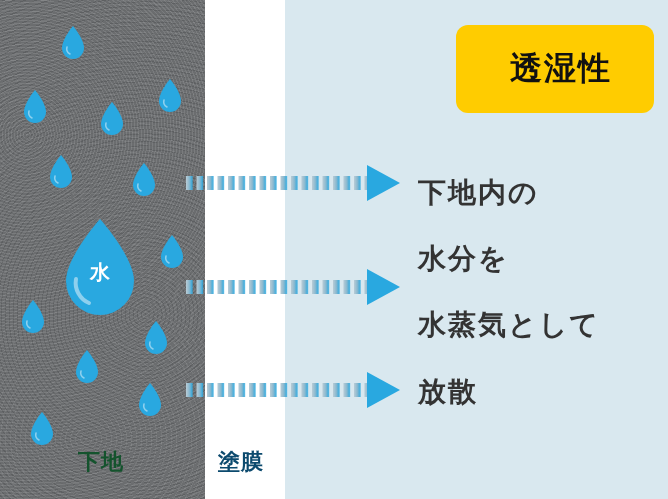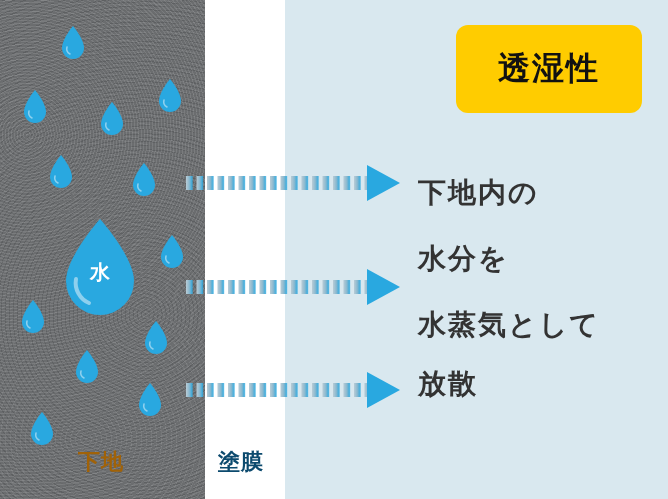--- a/index.html
+++ b/index.html
@@ -7,23 +7,23 @@
   .panel{position:absolute;top:0;height:499px;}
   #substrate{left:0;width:205px;background:#6b6d6f;
     background-image:
       repeating-radial-gradient(circle at 13% 27%, rgba(255,255,255,0.10) 0 1px, transparent 1px 3px),
       repeating-radial-gradient(circle at 71% 63%, rgba(0,0,0,0.12) 0 1px, transparent 1px 4px),
       repeating-radial-gradient(circle at 42% 88%, rgba(255,255,255,0.07) 0 1px, transparent 1px 5px);}
   #coating{left:205px;width:80px;background:#ffffff;}
   #air{left:285px;width:383px;background:#d9e8ef;}
   .drop{position:absolute;}
   .panel-label{position:absolute;top:447px;font-size:22px;font-weight:bold;letter-spacing:1px;}
-  #substrate-label{left:78px;color:#a16207;}
+  #substrate-label{left:78px;color:#14532d;}
   #coating-label{left:218px;color:#0c4a6e;}
-  #badge{position:absolute;left:456px;top:25px;width:186px;height:88px;background:#ffcc00;border-radius:12px;display:flex;align-items:center;justify-content:center;font-size:32px;font-weight:bold;color:#111;letter-spacing:2px;}
+  #badge{position:absolute;left:456px;top:25px;width:186px;height:88px;background:#ffcc00;border-radius:12px;display:flex;align-items:center;justify-content:center;font-size:32px;font-weight:bold;color:#111;letter-spacing:2px;padding-left:12px;}
   .arrow{position:absolute;left:186px;width:214px;height:40px;}
   .desc{position:absolute;left:418px;font-size:28px;font-weight:bold;color:#333333;letter-spacing:2px;line-height:1;font-family:Liberation Serif, serif;}
 </style>
 </head>
 <body>
 
 <div class="panel" id="substrate"></div>
 <div class="panel" id="coating"></div>
 <div class="panel" id="air"></div>
 
@@ -102,16 +102,16 @@
 <svg class="arrow" style="top:370px" viewBox="0 0 214 40" width="214" height="40">
   <rect x="0" y="0" width="183" height="40" fill="url(#dash)"></rect>
   <polygon points="181,2 214,20 181,38" fill="#29a8e0"></polygon>
 </svg>
 
 <div id="badge">透湿性</div>
 
 <div class="desc" style="top:179px">下地内の</div>
 <div class="desc" style="top:245px">水分を</div>
 <div class="desc" style="top:311px">水蒸気として</div>
-<div class="desc" style="top:370px">放散</div>
+<div class="desc" style="top:378px">放散</div>
 
 <div class="panel-label" id="substrate-label">下地</div>
 <div class="panel-label" id="coating-label">塗膜</div>
 
 </body></html>

